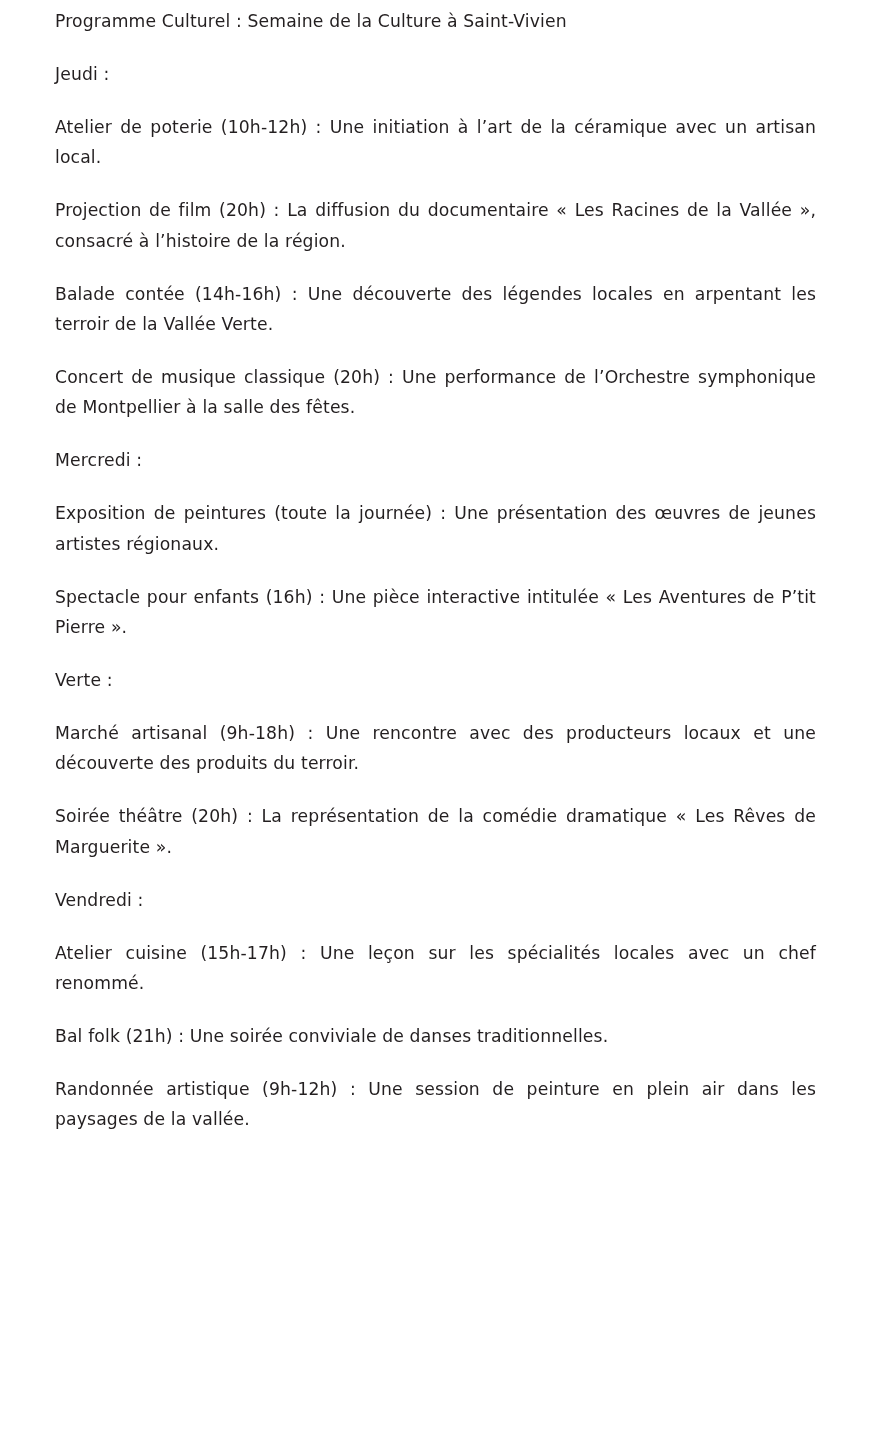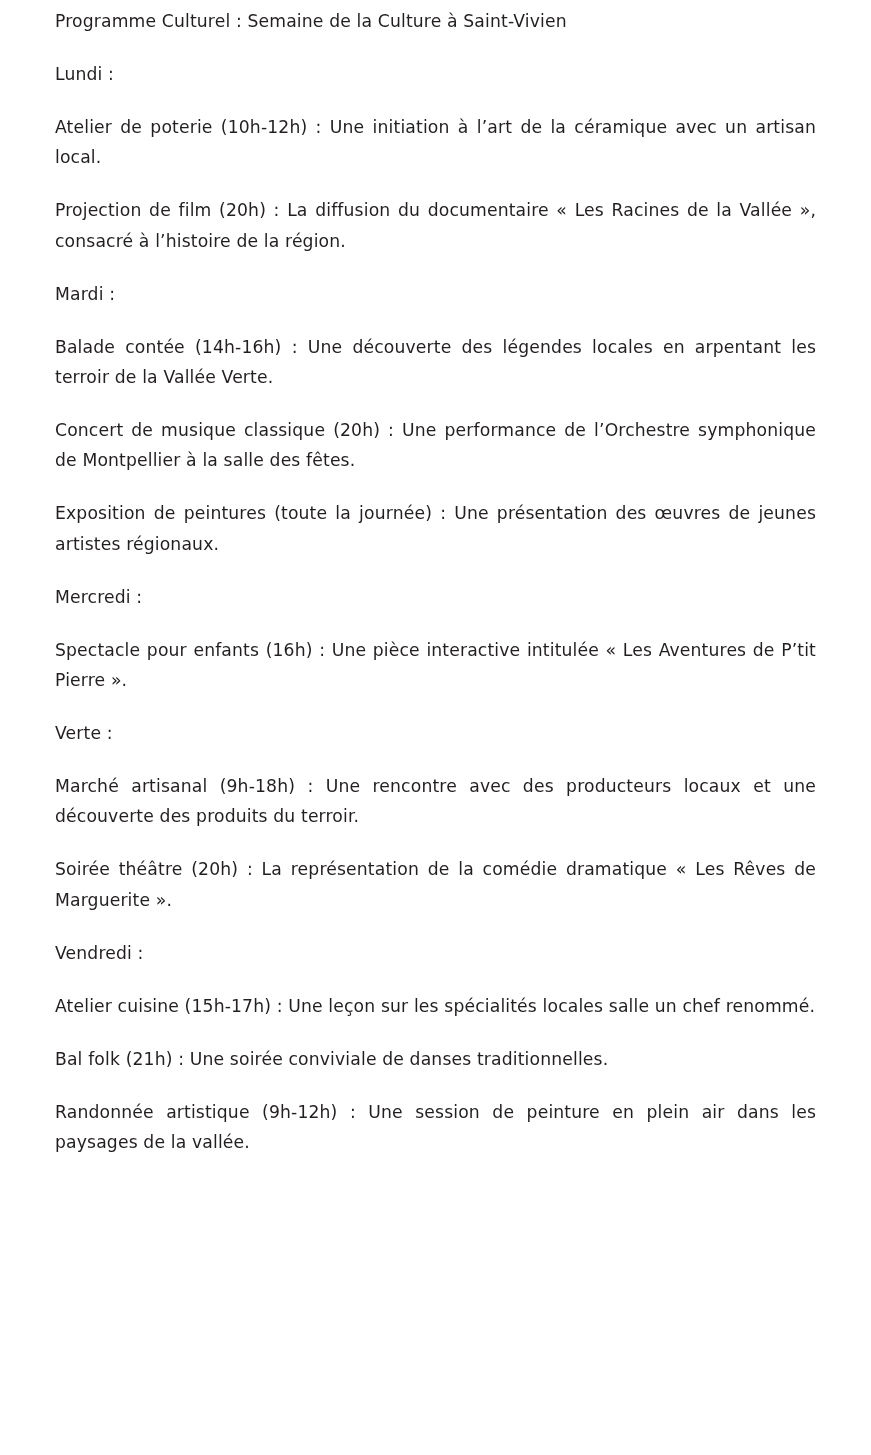--- a/index.html
+++ b/index.html
@@ -35,30 +35,29 @@
   .para:last-child {
     margin-bottom: 12px;
   }
 </style>
 </head>
 <body>
 
 <div class="page">
   <div id="doc-body">
       <p class="para nojust">Programme Culturel : Semaine de la Culture à Saint-Vivien</p>
-      <p class="para nojust">Lundi :</p>
+      <p class="para nojust">Jeudi :</p>
       <p class="para">Atelier de poterie (10h-12h) : Une initiation à l’art de la céramique avec un artisan local.</p>
       <p class="para">Projection de film (20h) : La diffusion du documentaire « Les Racines de la Vallée », consacré à l’histoire de la région.</p>
-      <p class="para nojust">Mardi :</p>
       <p class="para">Balade contée (14h-16h) : Une découverte des légendes locales en arpentant les terroir de la Vallée Verte.</p>
       <p class="para">Concert de musique classique (20h) : Une performance de l’Orchestre symphonique de Montpellier à la salle des fêtes.</p>
+      <p class="para nojust">Mercredi :</p>
       <p class="para">Exposition de peintures (toute la journée) : Une présentation des œuvres de jeunes artistes régionaux.</p>
-      <p class="para nojust">Mercredi :</p>
       <p class="para">Spectacle pour enfants (16h) : Une pièce interactive intitulée « Les Aventures de P’tit Pierre ».</p>
       <p class="para nojust">Verte :</p>
       <p class="para">Marché artisanal (9h-18h) : Une rencontre avec des producteurs locaux et une découverte des produits du terroir.</p>
       <p class="para">Soirée théâtre (20h) : La représentation de la comédie dramatique « Les Rêves de Marguerite ».</p>
       <p class="para nojust">Vendredi :</p>
-      <p class="para">Atelier cuisine (15h-17h) : Une leçon sur les spécialités locales salle un chef renommé.</p>
+      <p class="para">Atelier cuisine (15h-17h) : Une leçon sur les spécialités locales avec un chef renommé.</p>
       <p class="para nojust">Bal folk (21h) : Une soirée conviviale de danses traditionnelles.</p>
       <p class="para">Randonnée artistique (9h-12h) : Une session de peinture en plein air dans les paysages de la vallée.</p>
     </div>
 </div>
 
 </body></html>

